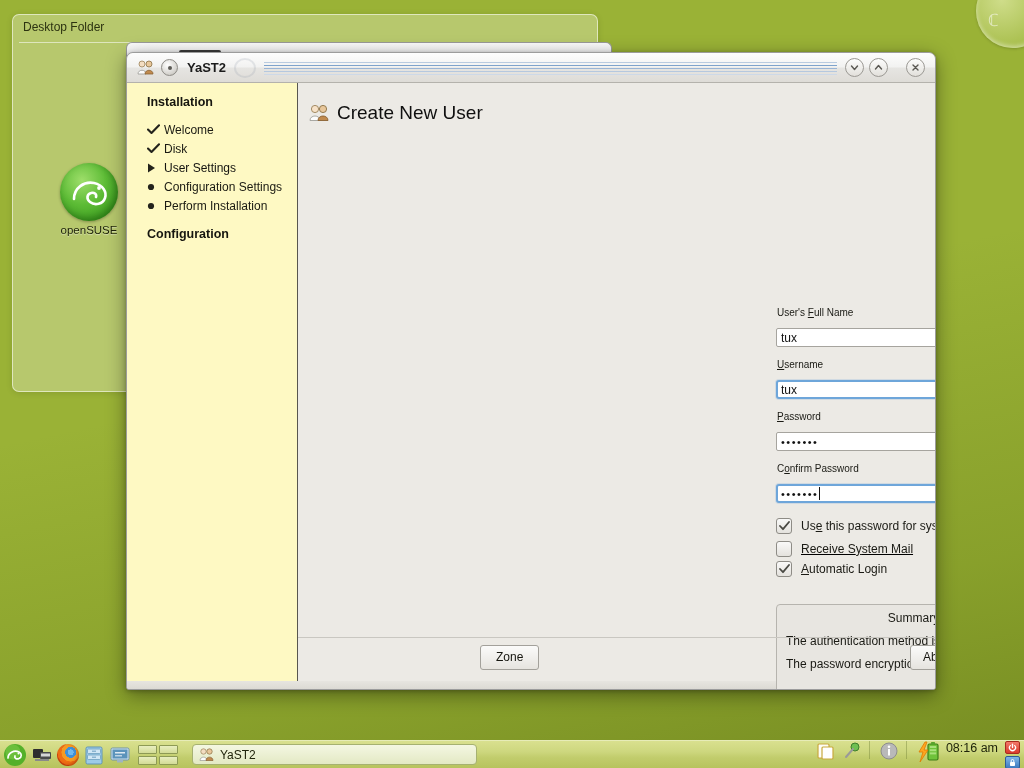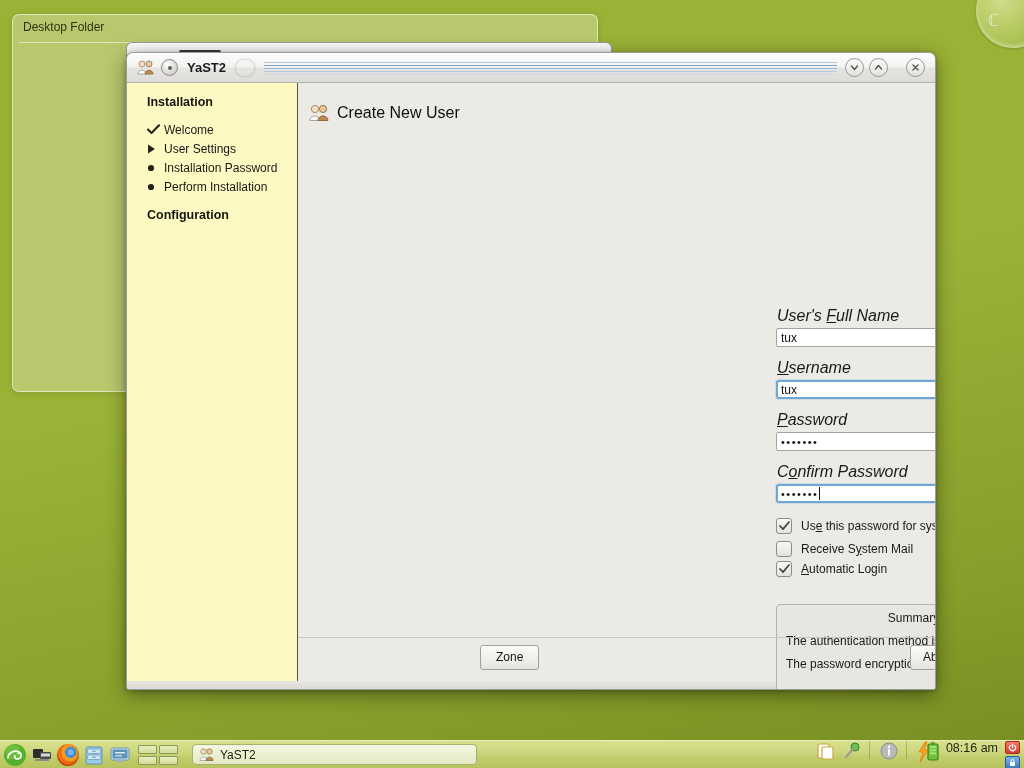--- a/index.html
+++ b/index.html
@@ -193,26 +193,26 @@
   .side-item.cur .txt { color: #141410; }
 
   
   #content { flex: 1 1 auto; display: flex; flex-direction: column;
              background: #eceae5; min-width: 0; position: relative; }
   #page-head {
     display: flex; align-items: center;
     padding: 15px 0 0 11px; height: 44px; flex: 0 0 44px;
   }
   #page-head .hicon { width: 20px; height: 17px; position: relative; margin-right: 8px; }
-  #page-title { font-size: 16px; color: #101010; }
+  #page-title { font-size: 19px; color: #101010; }
 
   #form-area { flex: 1 1 auto; position: relative; }
 
   .fld-label {
-    position: absolute; font-size: 16px; color: #1a1a14; font-style: italic;
+    position: absolute; font-size: 10px; color: #1a1a14;
   }
   .fld-label u { text-decoration: underline; }
   .txtbox {
     position: absolute; left: 478px; width: 272px; height: 19px;
     background: #ffffff; border: 1px solid #a6a49e; border-radius: 2px;
     font-size: 12px; color: #111; padding: 0 4px;
     display: flex; align-items: center;
   }
   .txtbox.focused {
     border: 2px solid #6ea6da; border-radius: 3px; padding: 0 3px;
@@ -306,20 +306,29 @@
 
 <div id="cashew">
   <span class="glyph">ℂ</span>
 </div>
 
 <div id="desktop-folder">
   <div class="df-title">Desktop Folder</div>
   <div class="df-rule"></div>
 
 
+  <div class="dicon" id="icon-opensuse">
+    <div class="suse">
+      <svg class="gecko" viewBox="0 0 58 58">
+        <path d="M14 36 C14 25, 24 18, 34 20 C43 22, 47 29, 45 35 C43 41, 35 43, 30 39 C26 36, 27 31, 31 30 C34 29, 37 31, 36 34" fill="none" stroke="#ffffff" stroke-width="2.6" stroke-linecap="round"></path>
+        <circle cx="39" cy="25" r="1.9" fill="#ffffff"></circle>
+      </svg>
+    </div>
+    <span class="lbl">openSUSE</span>
+  </div>
 </div>
 
 <div id="bg-window">
   <div class="bgw-item" style="left:52px;top:7px;width:42px;height:22px;border:2px solid #3b3b3b;border-radius:2px;background:linear-gradient(#8fc4ea,#5ba3d8);"></div>
   <div class="bgw-item" style="left:148px;top:9px;width:46px;height:20px;border:2px solid #9fb9cc;border-radius:2px;background:linear-gradient(#a9d4f0,#6fb0de);"></div>
   <div class="bgw-item" style="left:258px;top:14px;width:40px;height:22px;border-radius:50% 50% 0 0;border:2px solid #6f9fd0;border-bottom:none;background:#f2f6fa;"></div>
   <div class="bgw-item" style="left:340px;top:12px;width:36px;height:24px;border-radius:50%;background:radial-gradient(circle at 50% 70%,#f6f4ef 55%,#e0c66a 56%,#d9b94e 100%);"></div>
 </div>
 
 <div id="yast-window">
@@ -368,37 +377,45 @@
       <div class="side-item">
         <span class="mk">
           <svg width="13" height="11" viewBox="0 0 13 11">
               <path d="M1 5.5 L4.5 9 L12 1.3" fill="none" stroke="#23231c" stroke-width="2.1" stroke-linecap="round" stroke-linejoin="round"></path>
             </svg>
         </span>
         <span class="txt">Welcome</span>
       </div>
 
 
+      <div class="side-item">
+        <span class="mk">
+          <svg width="13" height="11" viewBox="0 0 13 11">
+              <path d="M1 5.5 L4.5 9 L12 1.3" fill="none" stroke="#23231c" stroke-width="2.1" stroke-linecap="round" stroke-linejoin="round"></path>
+            </svg>
+        </span>
+        <span class="txt">Disk</span>
+      </div>
 
       <div class="side-item cur">
         <span class="mk">
           <svg width="9" height="10" viewBox="0 0 9 10">
               <path d="M1 0.6 L8 5 L1 9.4 Z" fill="#23231c"></path>
             </svg>
         </span>
         <span class="txt">User Settings</span>
       </div>
 
       <div class="side-item">
         <span class="mk">
           <svg width="8" height="8" viewBox="0 0 8 8">
               <circle cx="4" cy="4" r="3.1" fill="#23231c"></circle>
             </svg>
         </span>
-        <span class="txt">Installation Password</span>
+        <span class="txt">Configuration Settings</span>
       </div>
 
       <div class="side-item">
         <span class="mk">
           <svg width="8" height="8" viewBox="0 0 8 8">
               <circle cx="4" cy="4" r="3.1" fill="#23231c"></circle>
             </svg>
         </span>
         <span class="txt">Perform Installation</span>
       </div>
@@ -446,21 +463,21 @@
 
         <div class="chk-row" style="top:391px;">
           <span class="chk">
             <svg width="11" height="10" viewBox="0 0 11 10">
                 <path d="M1 5 L4 8.2 L10 1" fill="none" stroke="#4a4a44" stroke-width="1.8" stroke-linecap="round" stroke-linejoin="round"></path>
               </svg>
           </span>
           <span class="chk-lbl"><span>Us</span><u>e</u><span> this password for system administrator</span></span>
         </div>
 
-        <div class="chk-row" style="top:414px;">
+        <div class="chk-row" style="top:414px;text-decoration:underline;">
           <span class="chk"></span>
           <span class="chk-lbl"><span>Receive S</span><u>y</u><span>stem Mail</span></span>
         </div>
 
         <div class="chk-row" style="top:434px;">
           <span class="chk">
             <svg width="11" height="10" viewBox="0 0 11 10">
                 <path d="M1 5 L4 8.2 L10 1" fill="none" stroke="#4a4a44" stroke-width="1.8" stroke-linecap="round" stroke-linejoin="round"></path>
               </svg>
           </span>

